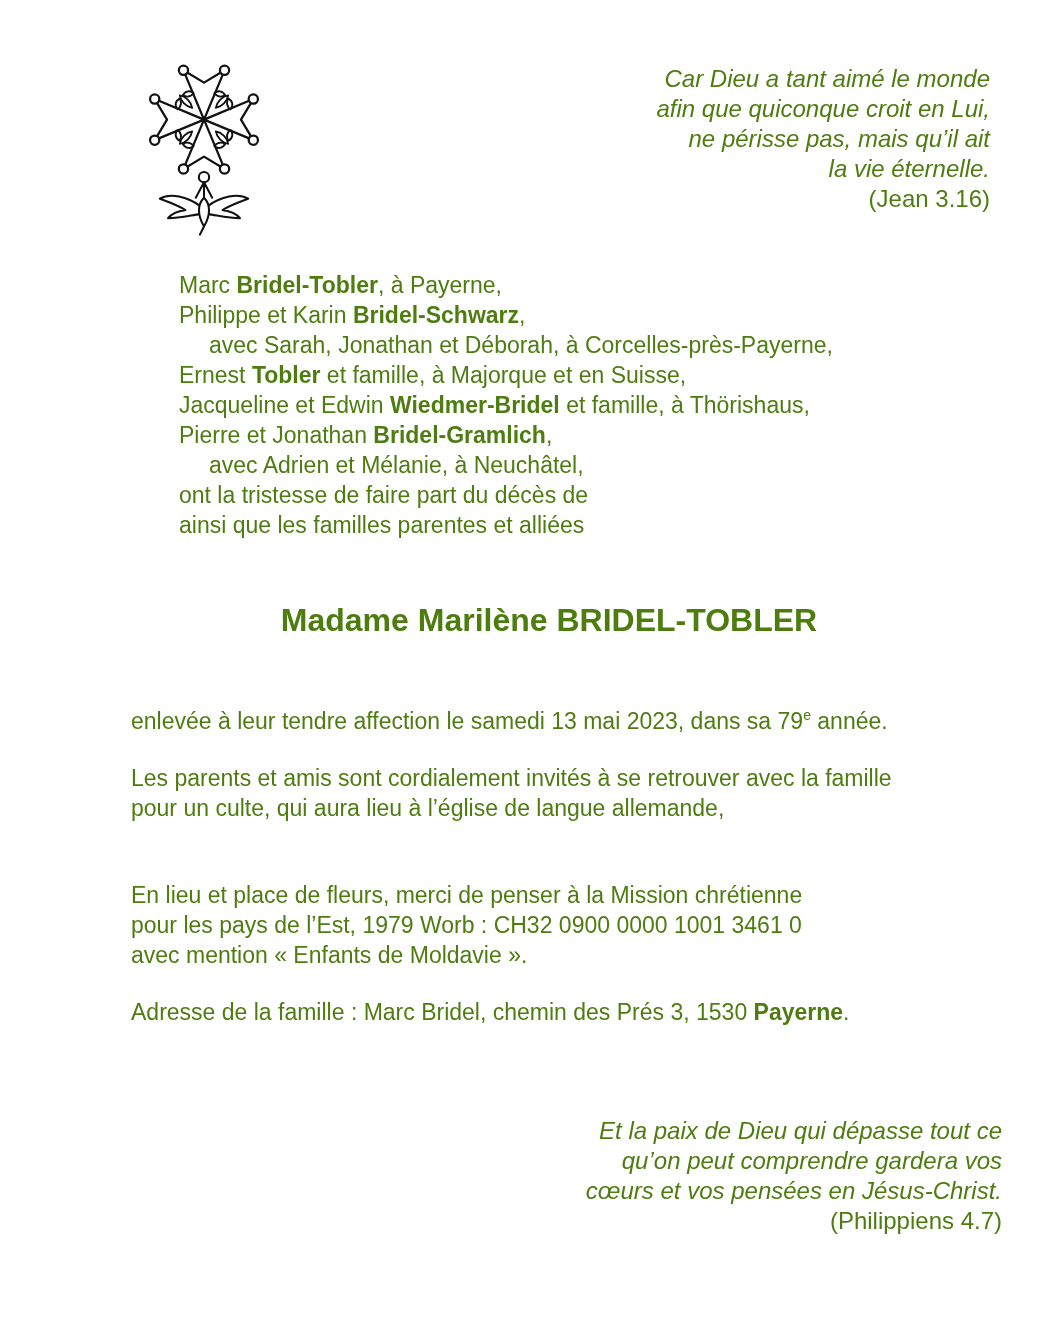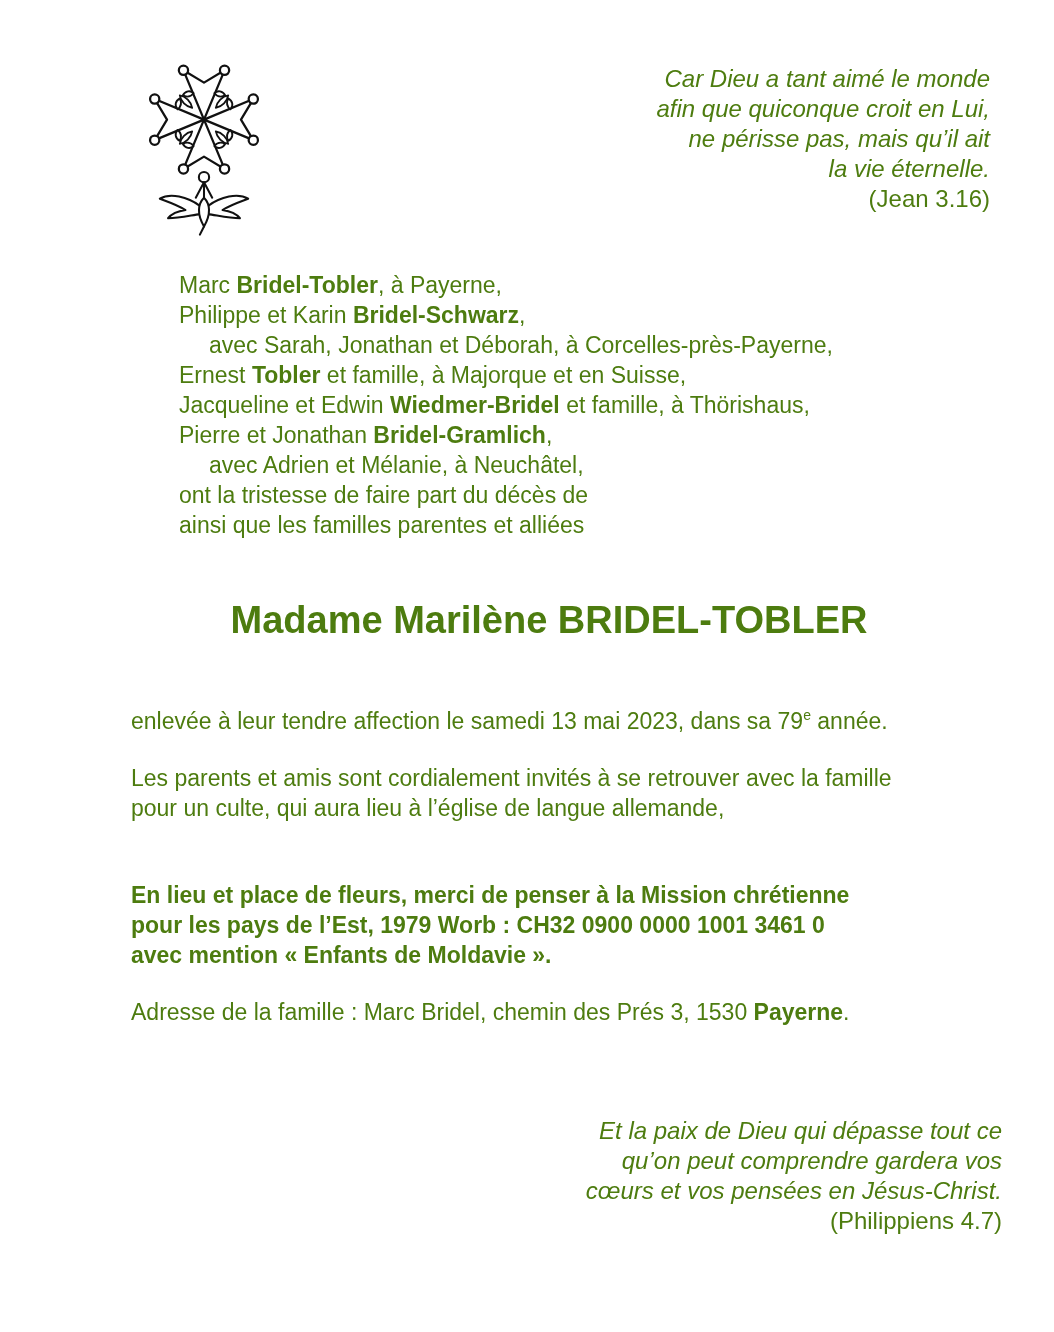--- a/index.html
+++ b/index.html
@@ -31,29 +31,29 @@
   #emblem { left: 130px; top: 58px; width: 148px; height: 190px; }
   #emblem svg { display: block; width: 100%; height: 100%; }
 
   #opening-quote { top: 64px; right: 64px; width: 500px; }
 
   #family { left: 131px; top: 270px; margin-left: 48px; }
 
   #title {
     left: 133px; top: 601px; width: 832px;
     text-align: center;
-    font-size: 38px;
+    font-size: 32px;
     font-weight: bold;
     line-height: 38px;
     white-space: nowrap;
   }
 
   #death-line { left: 131px; top: 706px; }
   #ceremony   { left: 131px; top: 763px; }
-  #donation   { left: 131px; top: 880px; font-weight: bold; }
+  #donation   { left: 131px; top: 880px; }
   #address    { left: 131px; top: 997px; text-align: right; }
 
   #closing-quote { top: 1116px; right: 52px; width: 520px; }
 </style>
 </head>
 <body>
 
 <div class="page">
 
   <div id="emblem" class="abs">

